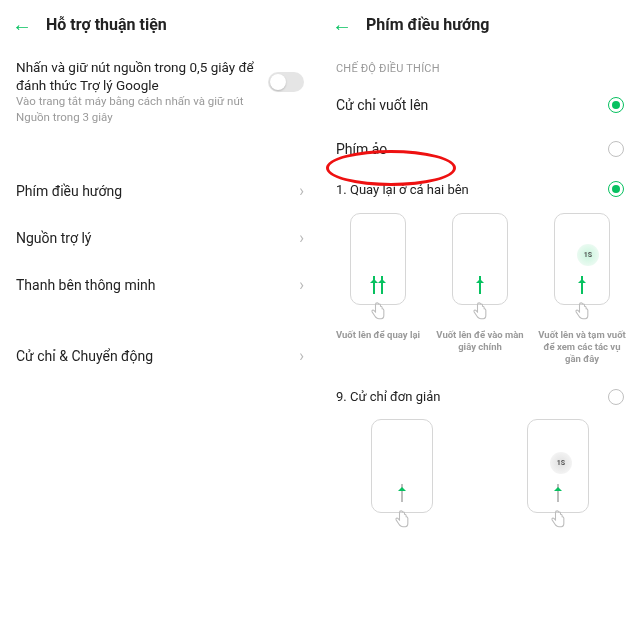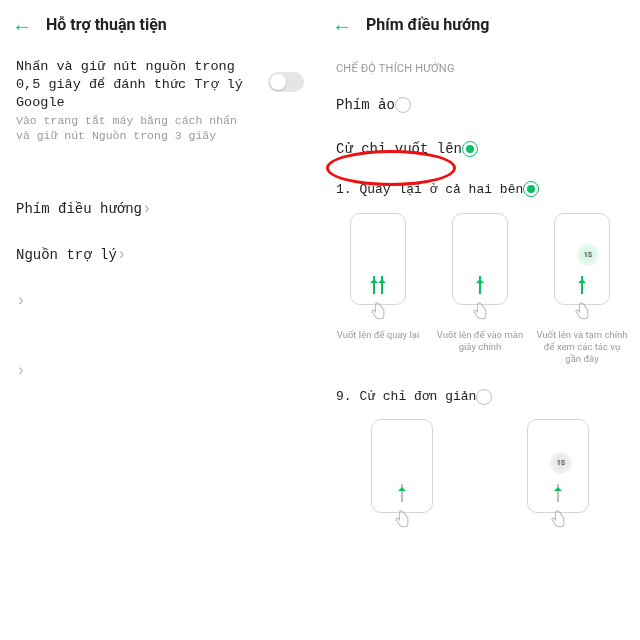--- a/index.html
+++ b/index.html
@@ -10,42 +10,42 @@
     height: 640px;
     display: flex;
     color: #222;
     font-size: 13px;
   }
   .pane { width: 320px; height: 640px; position: relative; background:#fff; overflow:hidden; }
   .pane + .pane { border-left: 0; }
   .header { display:flex; align-items:center; padding: 14px 12px 10px; }
   .back { color:#07c160; font-size:20px; margin-right:14px; line-height:1; }
   .title { font-size:16px; font-weight:700; color:#222; }
-  .row { padding: 14px 16px; display:flex; align-items:center; border-bottom: none; font-family: Liberation Mono, monospace; }
+  .row { padding: 14px 16px; display:flex; align-items:center; justify-content:space-between; border-bottom: none; }
   .row .label { font-size:14px; color:#222; }
   .row .sub { font-size:11.5px; color:#9a9a9a; line-height:1.35; }
   .chev { color:#b8b8b8; font-size:16px; }
   .section-hdr { font-size:11px; color:#9a9a9a; padding: 18px 16px 8px; letter-spacing:.2px; }
   .toggle { width:36px; height:20px; border-radius:10px; background:#e5e5e5; position:relative; flex-shrink:0; }
   .toggle::after { content:''; width:16px; height:16px; border-radius:50%; background:#fff; position:absolute; top:2px; left:2px; box-shadow:0 1px 2px rgba(0,0,0,.2); }
   .radio { width:16px; height:16px; border-radius:50%; border:1.5px solid #c0c0c0; flex-shrink:0; position:relative; }
   .radio.checked { border-color:#07c160; }
   .radio.checked::after { content:''; position:absolute; inset:3px; border-radius:50%; background:#07c160; }
   .divider-space { height:24px; }
   .highlight-oval { position:absolute; border:3px solid #e11; border-radius:50%; width:130px; height:36px; pointer-events:none; }
   .gesture-row { display:flex; gap:6px; padding: 8px 10px; }
   .gesture { flex:1; text-align:center; }
   .phone { width:56px; height:92px; border:1.5px solid #d6d6d6; border-radius:10px; margin:0 auto 4px; position:relative; background:#fff;font-weight:bold; }
   .phone .arrows { position:absolute; bottom:10px; left:0; right:0; display:flex; justify-content:center; gap:6px; }
   .phone .arrows.single { gap:0; }
   .arrow-up { width:2px; height:18px; background:#07c160; position:relative; }
   .arrow-up::before { content:''; position:absolute; top:-1px; left:-3px; border:4px solid transparent; border-bottom-color:#07c160; }
   .hand { width:20px; height:22px; margin:-8px auto 0; position:relative; }
   .hand svg { width:100%; height:100%; }
-  .gesture-label { font-size:9.5px; color:#9a9a9a; line-height:1.25; margin-top:6px; padding:0 2px; }
+  .gesture-label { font-size:9.5px; color:#9a9a9a; line-height:1.25; margin-top:6px; padding:0 2px;font-weight:bold; }
   .badge1s { position:absolute; top:30px; right:10px; width:22px; height:22px; border-radius:50%; background:radial-gradient(circle,#c9f5dd 0%,#eafaf1 70%); display:flex; align-items:center; justify-content:center; font-size:7px; color:#555; }
   .gesture-row2 { display:flex; gap:28px; justify-content:center; padding: 8px 18px 0; }
   .gesture-row2 .phone { width:62px; height:94px; }
   .cut { position:absolute; left:0; right:0; bottom:0; height:16px; background:#fff; }
 </style>
 </head>
 <body>
 
 <div class="pane">
   <div class="header">
@@ -65,45 +65,47 @@
 
   <div class="row">
     <span class="label">Phím điều hướng</span>
     <span class="chev">›</span>
   </div>
   <div class="row">
     <span class="label">Nguồn trợ lý</span>
     <span class="chev">›</span>
   </div>
   <div class="row">
+    <span class="label">Thanh bên thông minh</span>
     <span class="chev">›</span>
   </div>
 
   <div class="divider-space"></div>
 
   <div class="row">
+    <span class="label">Cử chỉ &amp; Chuyển động</span>
     <span class="chev">›</span>
   </div>
 </div>
 
 <div class="pane">
   <div class="header">
     <span class="back">←</span>
     <span class="title">Phím điều hướng</span>
   </div>
 
-  <div class="section-hdr">CHẾ ĐỘ THÍCH HƯỚNG</div>
+  <div class="section-hdr">CHẾ ĐỘ ĐIỀU THÍCH</div>
 
+  <div class="row" style="position:relative;">
+    <span class="label">Cử chỉ vuốt lên</span>
+    <span class="radio checked"></span>
+  </div>
   <div class="row">
     <span class="label">Phím ảo</span>
     <span class="radio"></span>
-  </div>
-  <div class="row" style="position:relative;">
-    <span class="label">Cử chỉ vuốt lên</span>
-    <span class="radio checked"></span>
   </div>
 
   <div class="highlight-oval" style="top:150px;left:6px;"></div>
 
 
   <div class="row" style="padding-top:10px;padding-bottom:8px;">
     <span class="label" style="font-size:13px;">1. Quay lại ở cả hai bên</span>
     <span class="radio checked"></span>
   </div>
 
@@ -134,21 +136,21 @@
     <div class="gesture">
       <div class="phone">
         <div class="badge1s">1S</div>
         <div class="arrows single">
             <div class="arrow-up"></div>
           </div>
       </div>
       <div class="hand"><svg viewBox="0 0 24 24">
             <path fill="none" stroke="#bcbcbc" stroke-width="1.3" d="M9 3v9l-2-2c-1-1-3 0-2 2l4 6c1 1 2 2 4 2h3c2 0 3-2 3-4v-6c0-1-1-2-2-2v-1c0-1-1-2-2-2v-1c0-1-1-2-2-2V3c0-1-1-2-2-2s-2 1-2 2z"></path>
           </svg></div>
-      <div class="gesture-label">Vuốt lên và tạm chính để xem các tác vụ gần đây</div>
+      <div class="gesture-label">Vuốt lên và tạm vuốt để xem các tác vụ gần đây</div>
     </div>
   </div>
 
   <div class="row" style="padding-top:16px;padding-bottom:6px;">
     <span class="label" style="font-size:13px;">9. Cử chỉ đơn giản</span>
     <span class="radio"></span>
   </div>
 
   <div class="gesture-row2">
     <div class="gesture">

